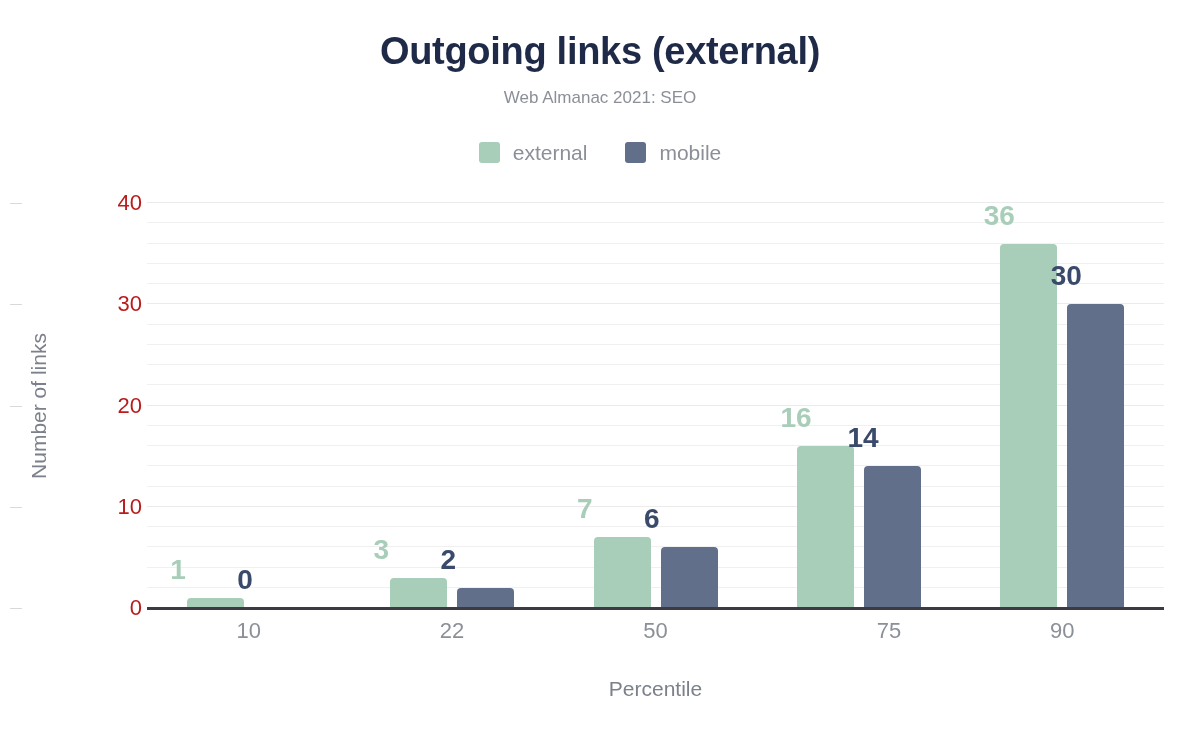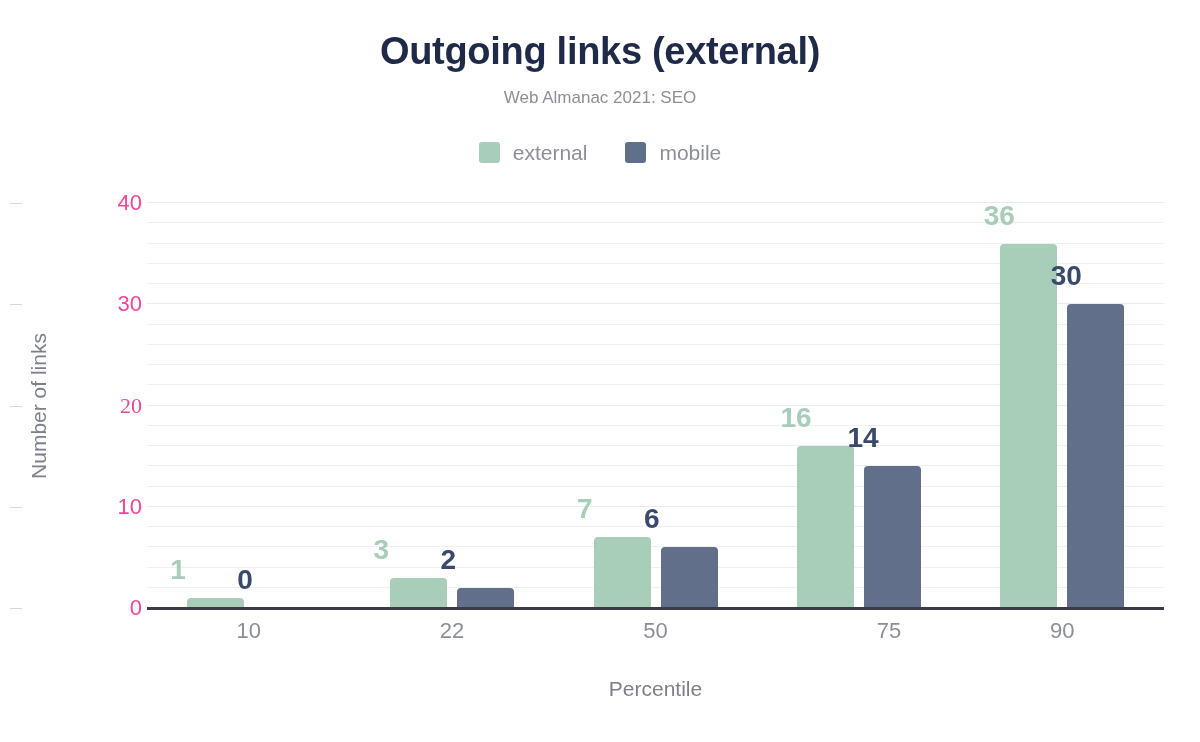--- a/index.html
+++ b/index.html
@@ -106,21 +106,21 @@
     background: #3b3b44;
   }
 
   
   .ytick {
     position: absolute;
     right: 1022px;
     width: 120px;
     text-align: right;
     font-size: 22px;
-    color: #ec4899;
+    color: #b91c1c;
     transform: translateY(-50%);
     line-height: 1;
   }
   .ytick-mark {
     position: absolute;
     left: -12px;
     width: 12px;
     height: 1px;
     background: #d9d9d9;
   }
@@ -209,21 +209,21 @@
         <div class="gridline major" style="bottom: 303.75px;"></div>
         <div class="gridline" style="bottom: 324px;"></div>
         <div class="gridline" style="bottom: 344.25px;"></div>
         <div class="gridline" style="bottom: 364.5px;"></div>
         <div class="gridline" style="bottom: 384.75px;"></div>
         <div class="gridline major" style="bottom: 405px;"></div>
       </div>
     <div id="yticks">
         <div class="ytick" style="top: 405px;">0<span class="ytick-mark" style="top: 50%;"></span></div>
         <div class="ytick" style="top: 303.75px;">10<span class="ytick-mark" style="top: 50%;"></span></div>
-        <div class="ytick" style="top: 202.5px; font-family: Liberation Serif, serif;">20<span class="ytick-mark" style="top: 50%;"></span></div>
+        <div class="ytick" style="top: 202.5px;">20<span class="ytick-mark" style="top: 50%;"></span></div>
         <div class="ytick" style="top: 101.25px;">30<span class="ytick-mark" style="top: 50%;"></span></div>
         <div class="ytick" style="top: 0px;">40<span class="ytick-mark" style="top: 50%;"></span></div>
       </div>
     <div class="ylabel">Number of links</div>
     <div id="bars">
         <div class="bar" style="left: 39.7px; width: 57px; height: 10.125px; background: rgb(168, 205, 185);"></div>
         <div class="bar" style="left: 243.1px; width: 57px; height: 30.375px; background: rgb(168, 205, 185);"></div>
         <div class="bar" style="left: 310.1px; width: 57px; height: 20.25px; background: rgb(98, 111, 139);"></div>
         <div class="bar" style="left: 446.5px; width: 57px; height: 70.875px; background: rgb(168, 205, 185);"></div>
         <div class="bar" style="left: 513.5px; width: 57px; height: 60.75px; background: rgb(98, 111, 139);"></div>

